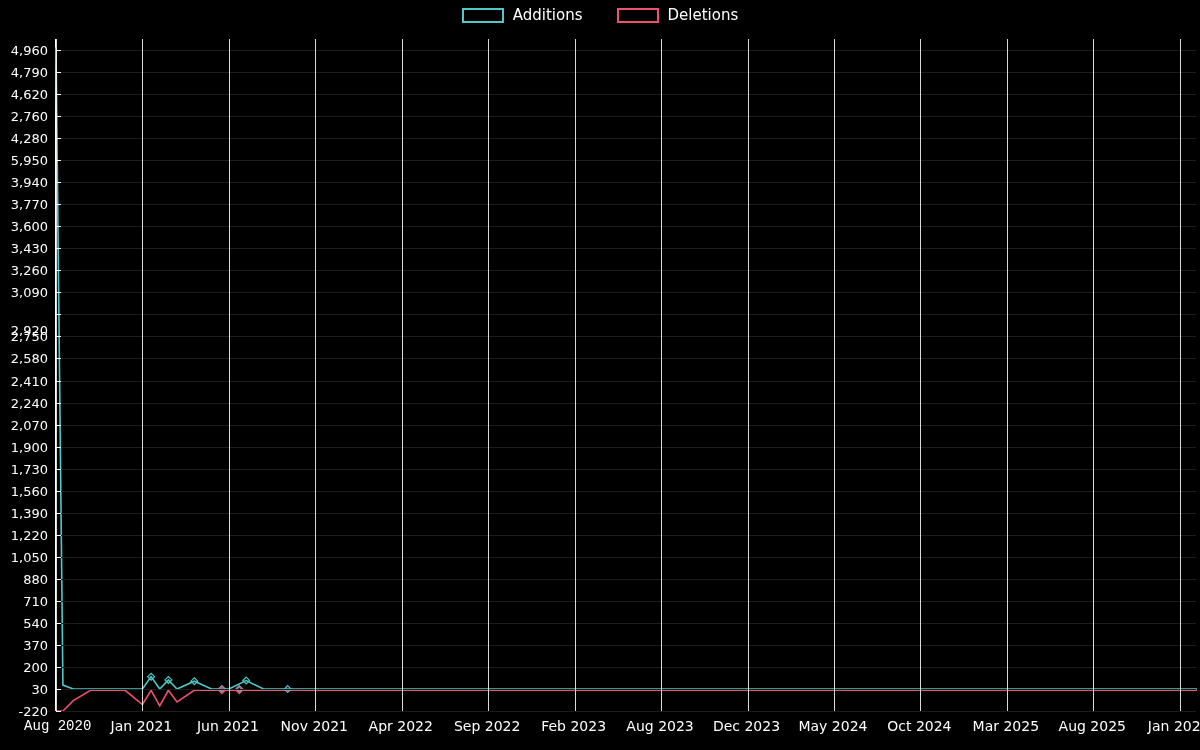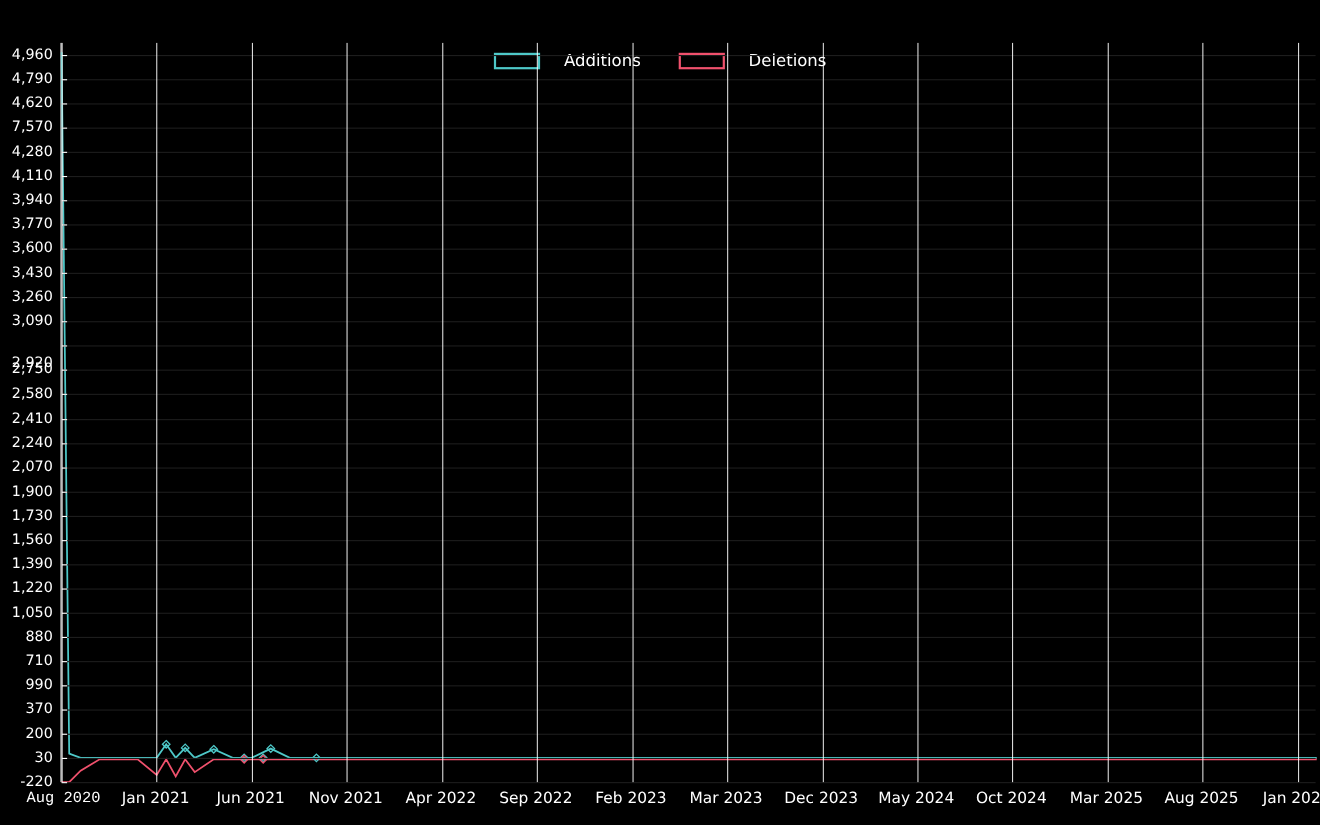--- a/index.html
+++ b/index.html
@@ -26,22 +26,21 @@
     left: 0;
     width: 1200px;
     display: flex;
     justify-content: center;
     gap: 34px;
     align-items: center;
   }
   .legend-item {
     display: flex;
     align-items: center;
-    gap: 22px;
-    margin-top: 40px;
+    gap: 9px;
   }
   .legend-swatch {
     width: 42px;
     height: 15px;
     border: 2px solid #ffffff;
     box-sizing: border-box;
     background: transparent;
   }
   .legend-label {
     font-size: 15px;
@@ -145,44 +144,44 @@
       <span class="legend-swatch" id="sw1" style="border-color: rgb(240, 81, 109);"></span>
       <span class="legend-label">Deletions</span>
     </div>
   </div>
 
   <div class="ylabels">
       <div class="ylabel" style="top: 711px;">-220</div>
       <div class="ylabel" style="top: 688.967px;">30</div>
       <div class="ylabel" style="top: 666.934px;">200</div>
       <div class="ylabel" style="top: 644.902px;">370</div>
-      <div class="ylabel" style="top: 622.869px;">990</div>
+      <div class="ylabel" style="top: 622.869px;">540</div>
       <div class="ylabel" style="top: 600.836px;">710</div>
       <div class="ylabel" style="top: 578.803px;">880</div>
       <div class="ylabel" style="top: 556.77px;">1,050</div>
       <div class="ylabel" style="top: 534.738px;">1,220</div>
       <div class="ylabel" style="top: 512.705px;">1,390</div>
       <div class="ylabel" style="top: 490.672px;">1,560</div>
       <div class="ylabel" style="top: 468.639px;">1,730</div>
       <div class="ylabel" style="top: 446.607px;">1,900</div>
       <div class="ylabel" style="top: 424.574px; margin-left: 11px;">2,070</div>
       <div class="ylabel" style="top: 402.541px;">2,240</div>
       <div class="ylabel" style="top: 380.508px;">2,410</div>
       <div class="ylabel" style="top: 358.475px;">2,580</div>
       <div class="ylabel" style="top: 336.443px;">2,750</div>
       <div class="ylabel" style="top: 314.41px; margin-top: 16px;">2,920</div>
       <div class="ylabel" style="top: 292.377px;">3,090</div>
       <div class="ylabel" style="top: 270.344px;">3,260</div>
       <div class="ylabel" style="top: 248.311px;">3,430</div>
       <div class="ylabel" style="top: 226.279px;">3,600</div>
       <div class="ylabel" style="top: 204.246px;">3,770</div>
       <div class="ylabel" style="top: 182.213px;">3,940</div>
-      <div class="ylabel" style="top: 160.18px;">4,110</div>
+      <div class="ylabel" style="top: 160.18px;">5,950</div>
       <div class="ylabel" style="top: 138.148px;">4,280</div>
-      <div class="ylabel" style="top: 116.115px;">7,570</div>
+      <div class="ylabel" style="top: 116.115px;">2,760</div>
       <div class="ylabel" style="top: 94.082px;">4,620</div>
       <div class="ylabel" style="top: 72.0492px;">4,790</div>
       <div class="ylabel" style="top: 50.0164px;">4,960</div>
     </div>
 
   <div class="plot">
     <svg class="series-layer" id="series-svg" viewBox="0 0 1141 672" preserveAspectRatio="none">
         <polyline points="0.00,8.42 6.92,646.08 17.29,649.97 34.58,649.97 51.86,649.97 69.15,649.97 86.44,649.97 95.08,637.65 103.73,649.97 112.37,640.89 121.02,649.97 138.30,642.19 155.59,649.97 172.88,649.97 190.17,641.54 207.45,649.97 242.03,649.97 311.18,649.97 414.91,649.97 518.64,649.97 622.36,649.97 726.09,649.97 829.82,649.97 933.55,649.97 1037.27,649.97 1141.00,649.97" fill="none" stroke="#4ec8c8" stroke-width="1.6"></polyline>
         <polyline points="0.00,672.00 6.92,672.00 17.29,661.63 34.58,651.26 51.86,651.26 69.15,651.26 86.44,665.52 95.08,651.26 103.73,666.82 112.37,651.26 121.02,662.93 138.30,651.26 155.59,651.26 172.88,651.26 190.17,651.26 207.45,651.26 242.03,651.26 311.18,651.26 414.91,651.26 518.64,651.26 622.36,651.26 726.09,651.26 829.82,651.26 933.55,651.26 1037.27,651.26 1141.00,651.26" fill="none" stroke="#f0516d" stroke-width="1.6"></polyline>
         <polygon points="95.08333333333333,634.2547733847638 98.48333333333333,637.6547733847638 95.08333333333333,641.0547733847637 91.68333333333332,637.6547733847638" fill="none" stroke="#4ec8c8" stroke-width="1.2"></polygon>
@@ -274,21 +273,21 @@
     </div>
 
   <div class="xlabels">
       <div class="xlabel first" style="left: 55px;">Aug 2020</div>
       <div class="xlabel" style="left: 141.439px;">Jan 2021</div>
       <div class="xlabel" style="left: 227.879px;">Jun 2021</div>
       <div class="xlabel" style="left: 314.318px;">Nov 2021</div>
       <div class="xlabel" style="left: 400.758px;">Apr 2022</div>
       <div class="xlabel" style="left: 487.197px;">Sep 2022</div>
       <div class="xlabel" style="left: 573.636px;">Feb 2023</div>
-      <div class="xlabel" style="left: 660.076px;">Mar 2023</div>
+      <div class="xlabel" style="left: 660.076px;">Aug 2023</div>
       <div class="xlabel" style="left: 746.515px;">Dec 2023</div>
       <div class="xlabel" style="left: 832.955px;">May 2024</div>
       <div class="xlabel" style="left: 919.394px;">Oct 2024</div>
       <div class="xlabel" style="left: 1005.83px;">Mar 2025</div>
       <div class="xlabel" style="left: 1092.27px;">Aug 2025</div>
       <div class="xlabel" style="left: 1178.71px;">Jan 2026</div>
     </div>
 
 </div>
 

